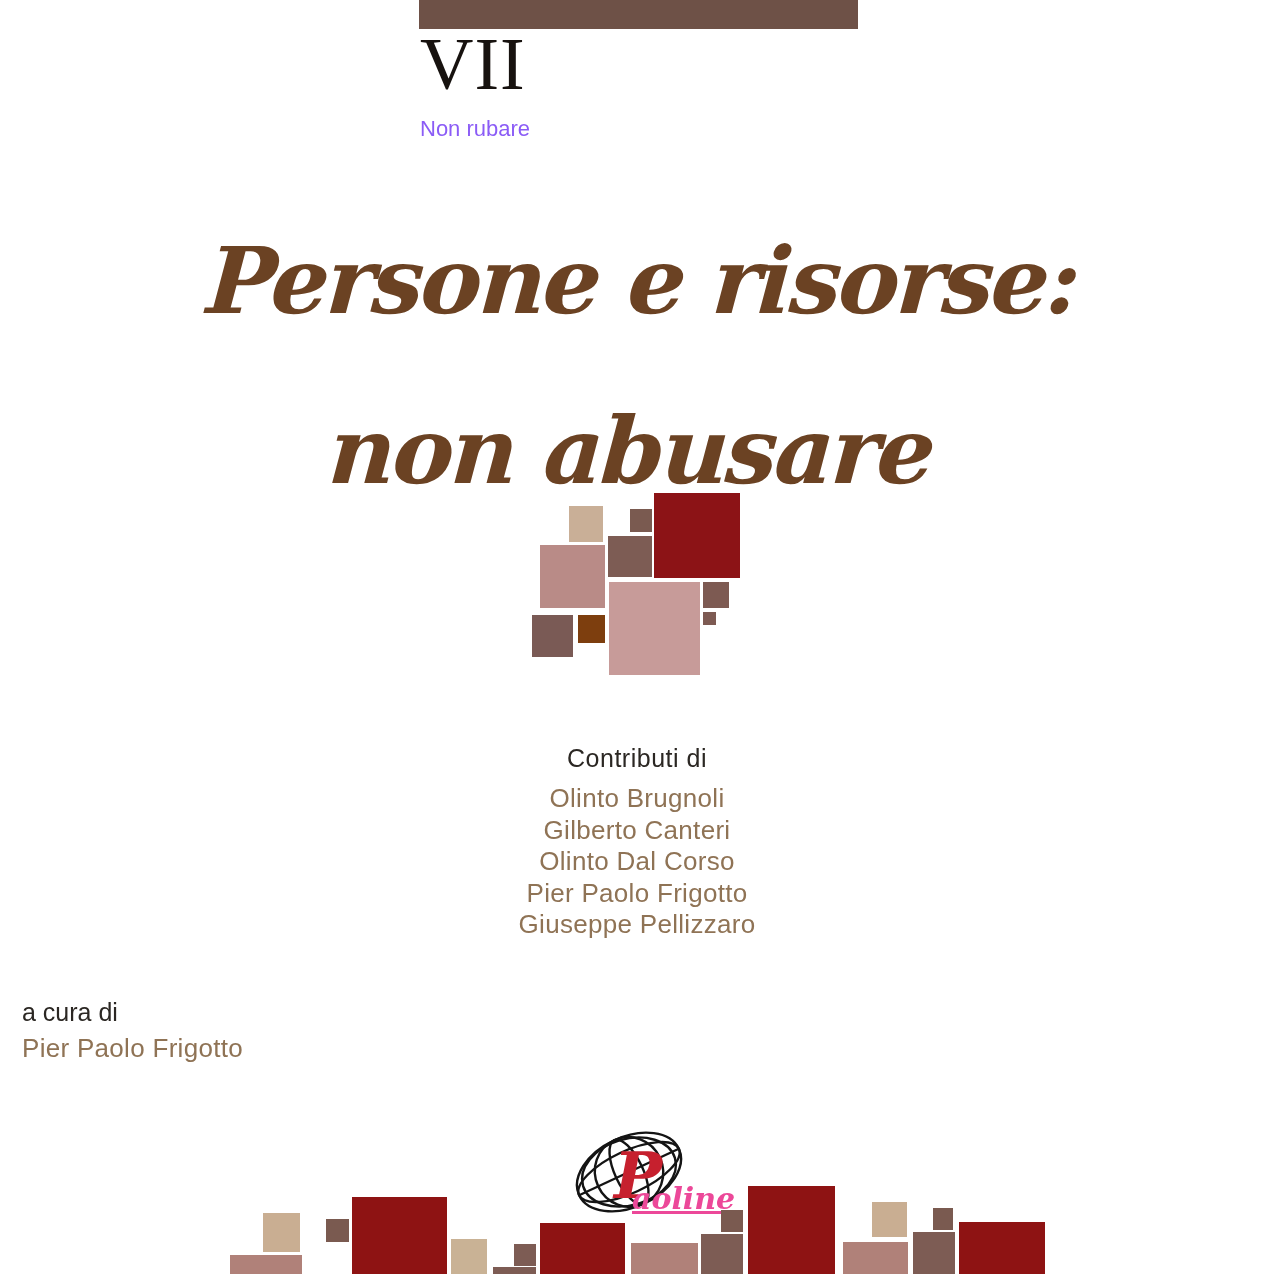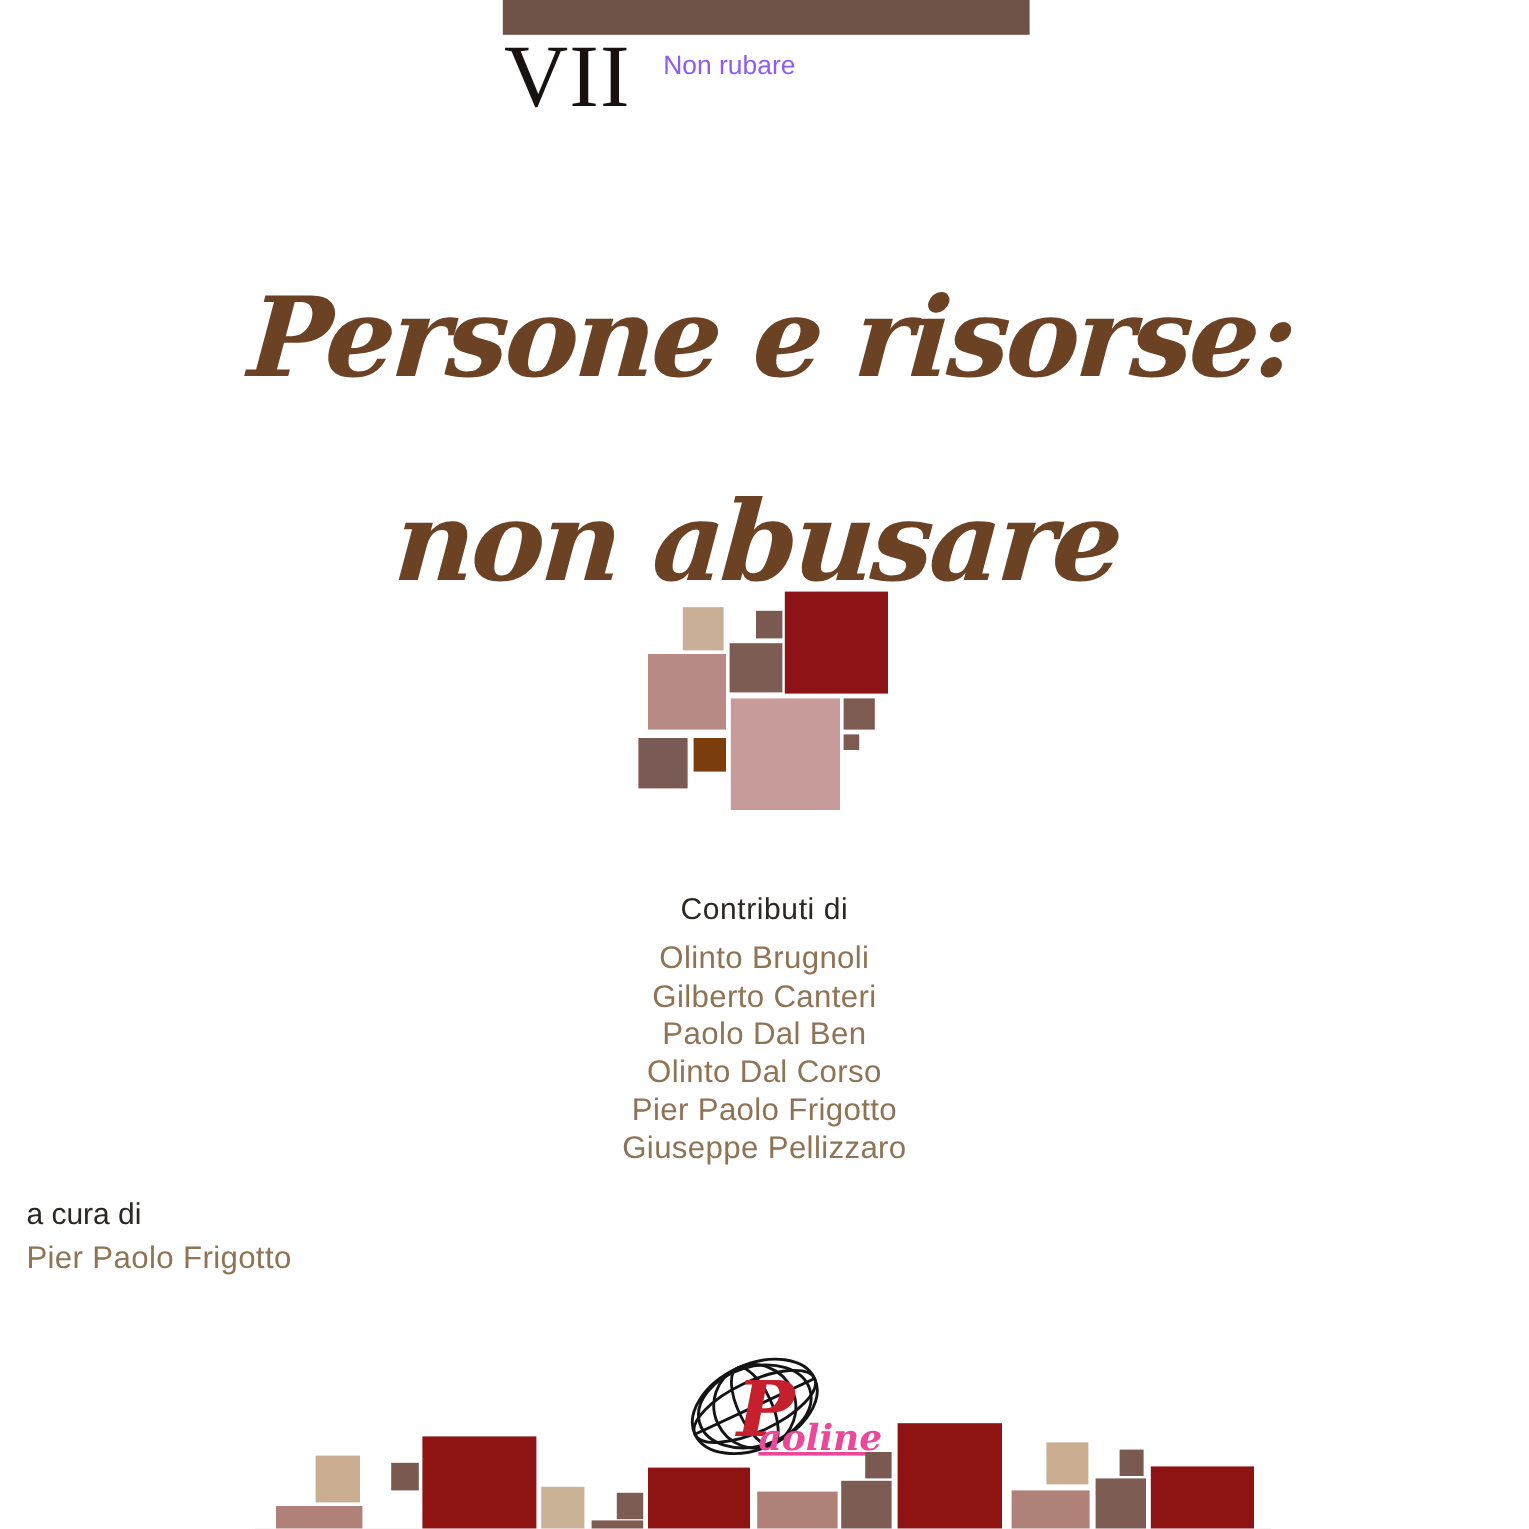--- a/index.html
+++ b/index.html
@@ -12,21 +12,21 @@
     margin:0 auto;
   }
   
   .top-bar{
     position:absolute;left:419px;top:0;width:439px;height:29px;
     background:#6e5147;
   }
   
   .header{
     position:absolute;left:420px;top:34px;
-    display:flex;align-items:flex-start;gap:27px;
+    display:flex;align-items:flex-start;gap:13px;flex-direction:column;
   }
   .numeral{
     font-family:"Liberation Serif",serif;
     font-size:74px;line-height:0.82;
     color:#17120f;letter-spacing:1px;
   }
   .header-text{display:flex;flex-direction:column;padding-top:7px;}
   .commandment{
     font-size:33px;font-weight:bold;color:#17120f;
     letter-spacing:1.5px;line-height:1.0;
@@ -107,21 +107,20 @@
       <div class="art-square" style="left: 703px; top: 582px; width: 26px; height: 26px; background: rgb(125, 90, 82);"></div>
       <div class="art-square" style="left: 703px; top: 612px; width: 13px; height: 13px; background: rgb(125, 90, 82);"></div>
       <div class="art-square" style="left: 532px; top: 615px; width: 41px; height: 42px; background: rgb(122, 90, 85);"></div>
       <div class="art-square" style="left: 578px; top: 615px; width: 27px; height: 28px; background: rgb(125, 62, 14);"></div>
     </div>
 
   <div class="contributors">
     <div class="contrib-heading">Contributi di</div>
     <div class="contrib-name">Olinto Brugnoli</div>
     <div class="contrib-name">Gilberto Canteri</div>
-    <div class="contrib-name">Paolo Dal Ben</div>
     <div class="contrib-name">Olinto Dal Corso</div>
     <div class="contrib-name">Pier Paolo Frigotto</div>
     <div class="contrib-name">Giuseppe Pellizzaro</div>
   </div>
 
   <div class="editor">
     <div class="editor-heading">a cura di</div>
     <div class="editor-name">Pier Paolo Frigotto</div>
   </div>
 

